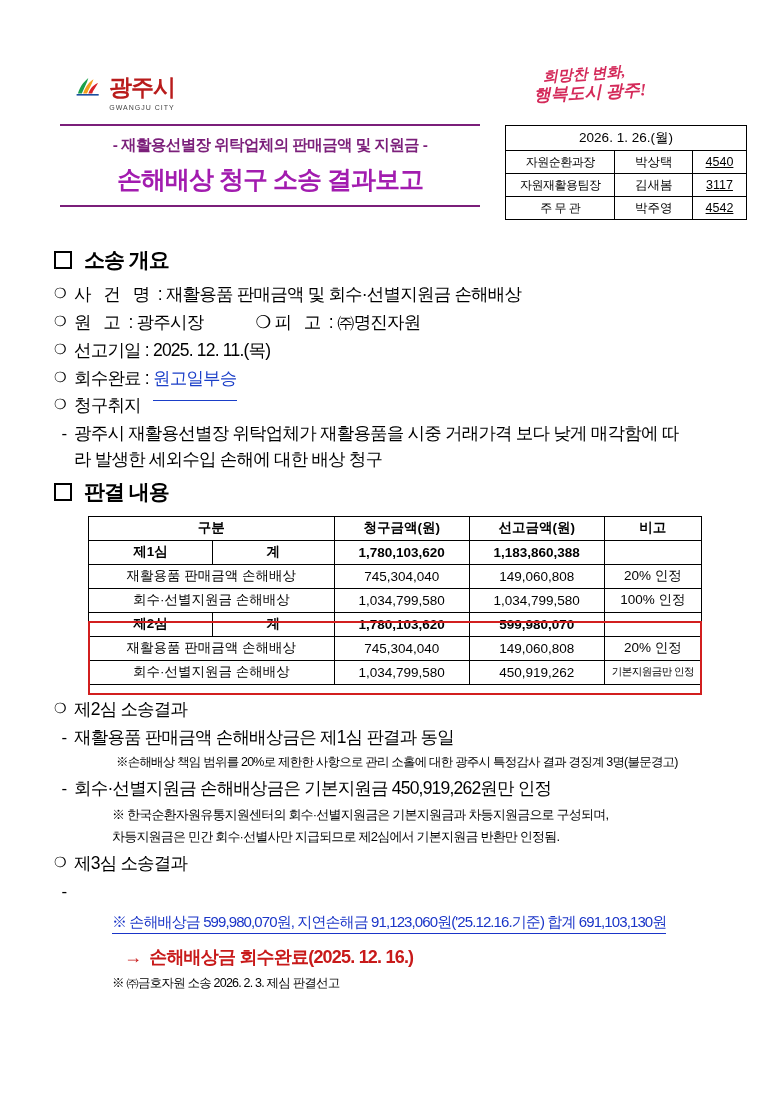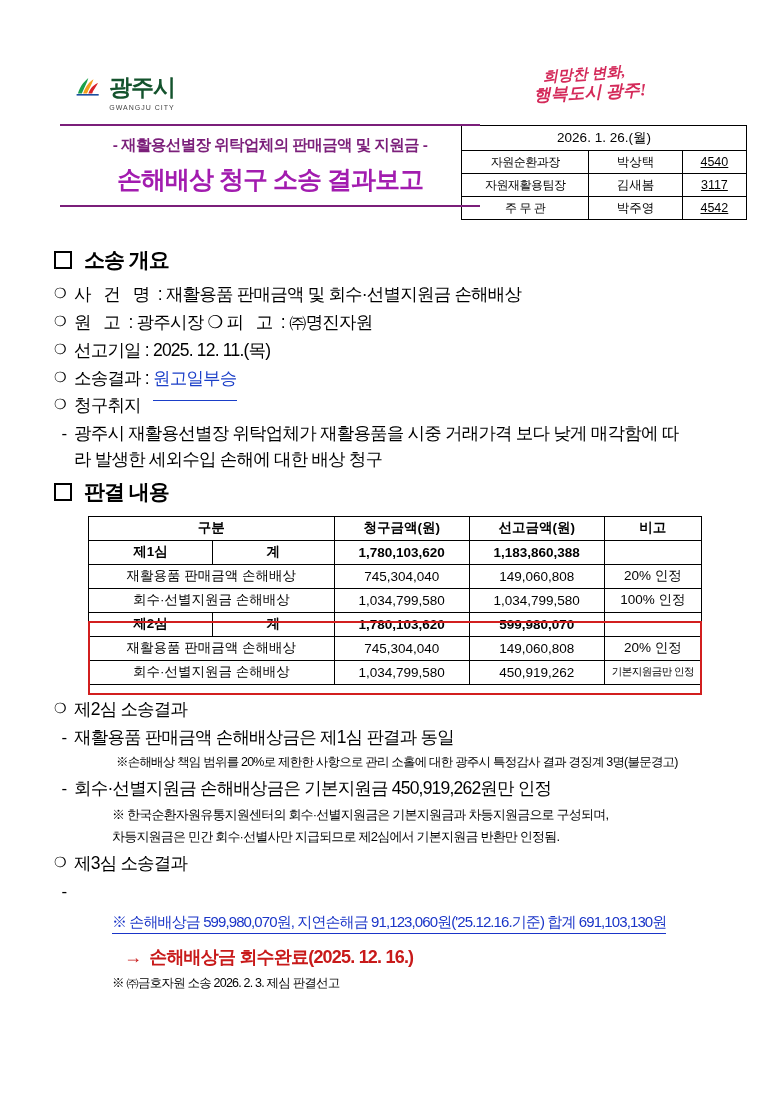--- a/index.html
+++ b/index.html
@@ -39,21 +39,21 @@
     position: absolute;
     left: -4px;
     top: 2px;
     width: 26px;
     height: 26px;
   }
   .logo-text {
     font-size: 23px;
     font-weight: bold;
     letter-spacing: -1px;
-    color: #14532d;
+    color: #b91c1c;
     margin-left: 18px;
   }
   .logo-sub {
     font-size: 7px;
     letter-spacing: 1px;
     color: #444;
     margin-left: 18px;
     margin-top: 1px;
   }
   .slogan {
@@ -69,21 +69,21 @@
     line-height: 1.15;
   }
   .slogan .l1 { font-size: 15px; display:block; transform: rotate(-4deg);}
   .slogan .l2 { font-size: 17px; display:block; transform: rotate(-3deg); margin-left:12px;}
 
   
   .approval {
     position: absolute;
     right: 32px;
     top: 125px;
-    width: 286px;
+    width: 242px;
     border-collapse: collapse;
     font-size: 12.5px;
   }
   .approval td {
     border: 1px solid #000;
     height: 22px;
     padding: 0 4px;
     text-align: center;
     white-space: nowrap;
   }
@@ -165,20 +165,21 @@
     width: 20px;
     flex: 0 0 20px;
     font-size: 17px;
     line-height: 1.5;
     text-align: center;
   }
   .lbl-spread {
     letter-spacing: 3.5px;
   }
   .inline-second {
+    margin-left: 48px;
   }
   .result-underline {
     color: #1a3ec8;
     border-bottom: 1px solid #1a3ec8;
     padding-bottom: 12px;
   }
   .para {
     font-size: 17.5px;
     letter-spacing: -0.8px;
     line-height: 1.45;
@@ -319,21 +320,21 @@
       </span>
     </div>
 
     <div class="bullet-line">
       <span class="b-o">❍</span>
       <span><span>선고기일</span> : <span>2025. 12. 11.(목)</span></span>
     </div>
 
     <div class="bullet-line">
       <span class="b-o">❍</span>
-      <span><span>소송결과</span> : <span class="result-underline">원고일부승</span></span>
+      <span><span>회수완료</span> : <span class="result-underline">원고일부승</span></span>
     </div>
 
     <div class="bullet-line">
       <span class="b-o">❍</span>
       <span>청구취지</span>
     </div>
 
     <div class="bullet-line">
       <span class="b-dash">-</span>
       <span class="para" style="width:620px">광주시 재활용선별장 위탁업체가 재활용품을 시중 거래가격 보다 낮게 매각함에 따라 발생한 세외수입 손해에 대한 배상 청구</span>

